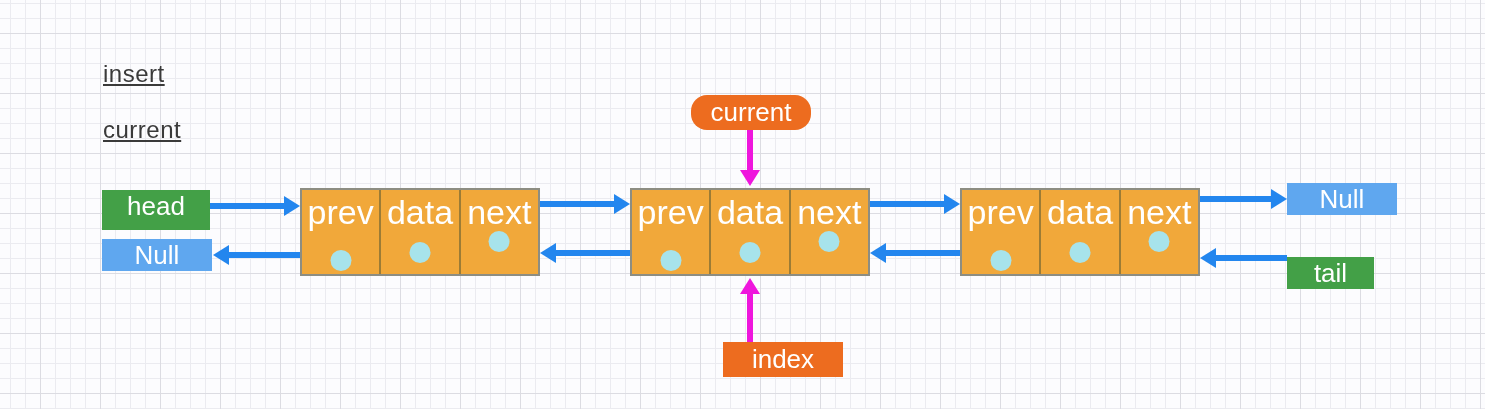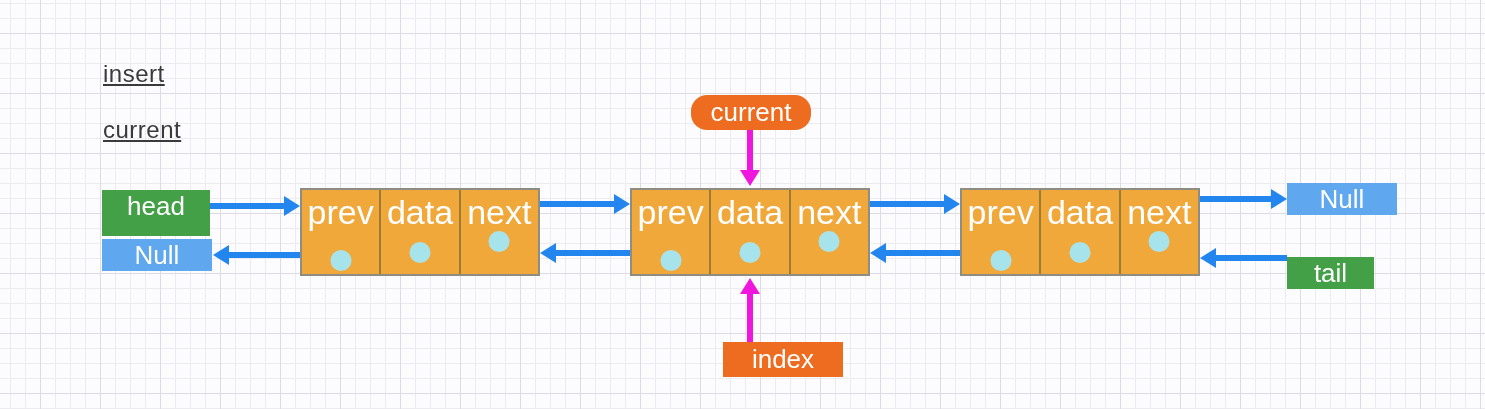--- a/index.html
+++ b/index.html
@@ -35,21 +35,21 @@
     position: absolute;
     color: #ffffff;
     font-size: 26px;
     text-align: center;
     box-sizing: border-box;
   }
   .tag-green  { background: #43a047; }
   .tag-blue   { background: #5fa7ef; }
   .tag-orange { background: #ed6c1f; }
 
-  .tag-head       { left: 102px;  top: 190px; width: 108px; height: 46px; line-height: 32px; }
+  .tag-head       { left: 102px;  top: 190px; width: 108px; height: 40px; line-height: 32px; }
   .tag-null-left  { left: 102px;  top: 239px; width: 110px; height: 32px; line-height: 32px; }
   .tag-null-right { left: 1287px; top: 183px; width: 110px; height: 32px; line-height: 32px; }
   .tag-tail       { left: 1287px; top: 257px; width: 87px; height: 32px; line-height: 32px; }
   .tag-current    { left: 691px;  top: 95px;  width: 120px; height: 35px; line-height: 35px; border-radius: 16px; }
   .tag-index      { left: 691px;  top: 342px; width: 120px; height: 35px; line-height: 35px; margin-left: 32px; }
 
   
   .node {
     position: absolute;
     top: 188px;

